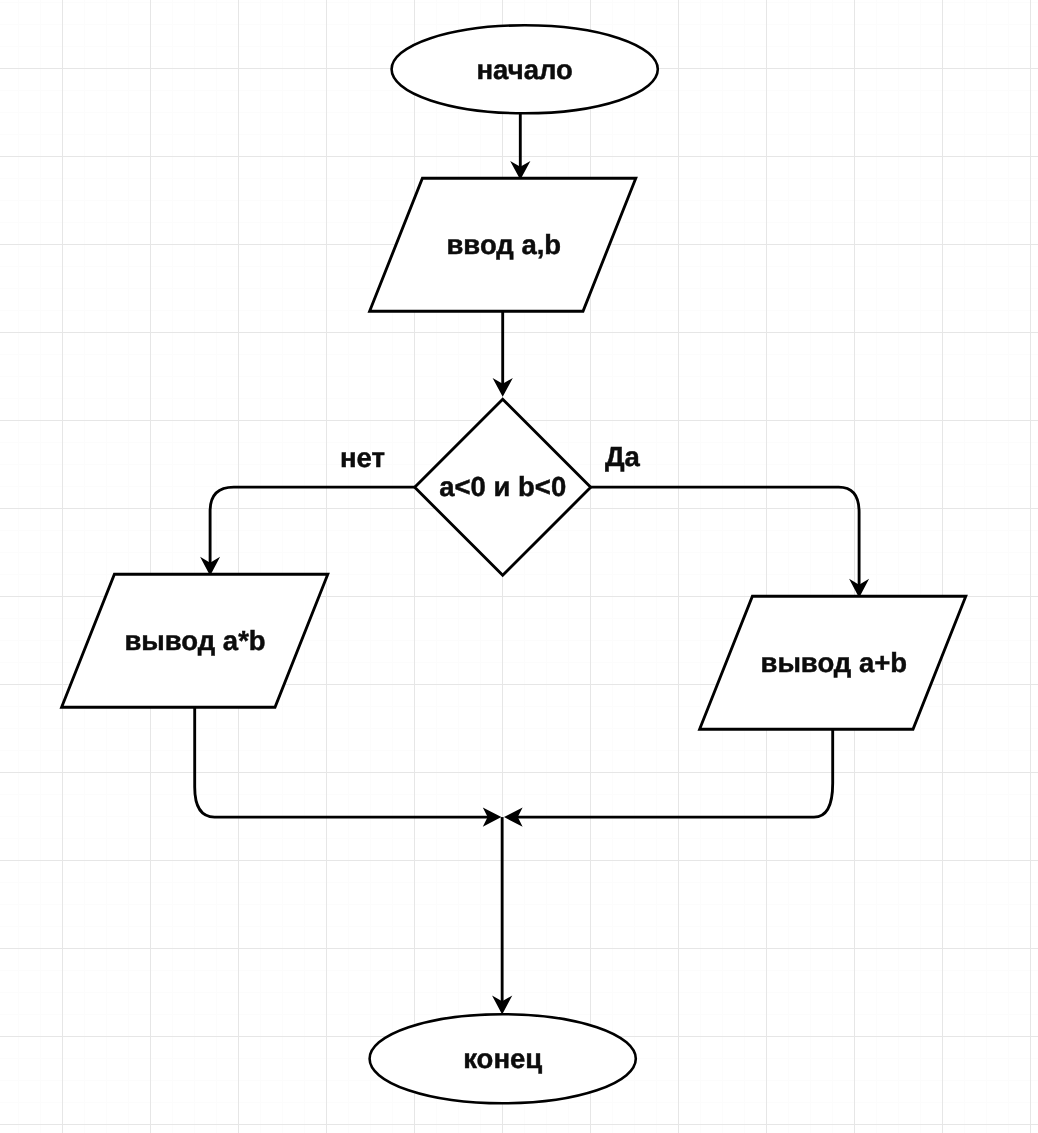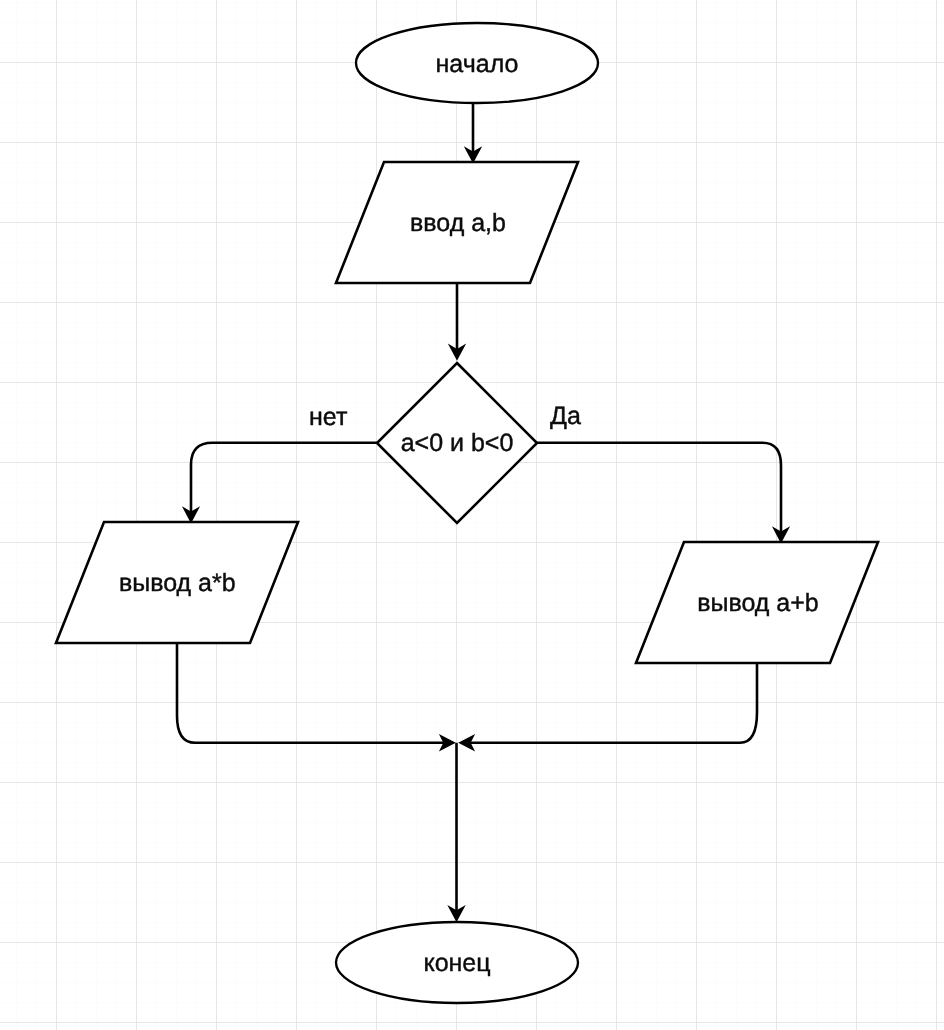--- a/index.html
+++ b/index.html
@@ -1,19 +1,19 @@
 <!DOCTYPE html>
 <html><head>
 <meta charset="utf-8">
 <title>flowchart</title>
 <style>
   html,body{margin:0;padding:0;}
   body{width:944px;height:1030px;overflow:hidden;background:#ffffff;
        font-family:"Liberation Sans", sans-serif;}
-  #stage{position:relative;width:844px;height:1030px;background:#fca5a5;}
+  #stage{position:relative;width:844px;height:1030px;background:#fca5a5;font-weight:bold;}
   svg{position:absolute;left:0;top:0;}
   #chart{ transform:translateZ(0); }
   #chart text{ text-rendering:geometricPrecision; }
   .shape{fill:#ffffff;stroke:#000000;stroke-width:2.6;stroke-linejoin:miter;}
   .shape.oval{stroke-width:2.35;}
   .conn{fill:none;stroke:#000000;stroke-width:2.6;stroke-linecap:butt;}
   .head{fill:#000000;stroke:none;}
   .lbl{fill:#0c0c0c;stroke:#0c0c0c;stroke-width:0.42;
        font-family:"Liberation Sans",sans-serif;font-size:25px;text-anchor:middle;}
   .elbl{fill:#0c0c0c;stroke:#0c0c0c;stroke-width:0.42;

